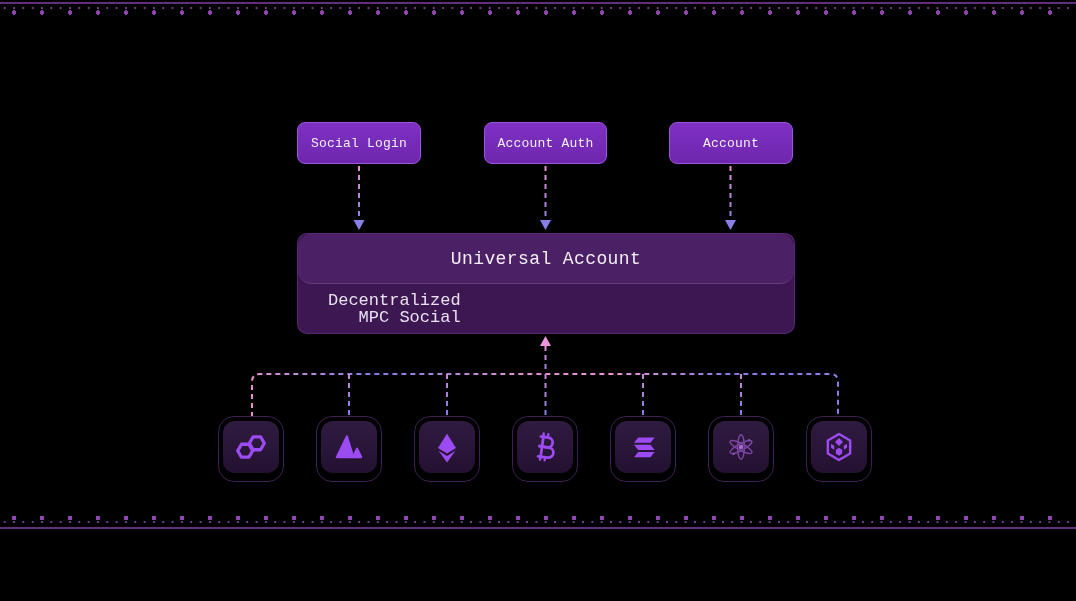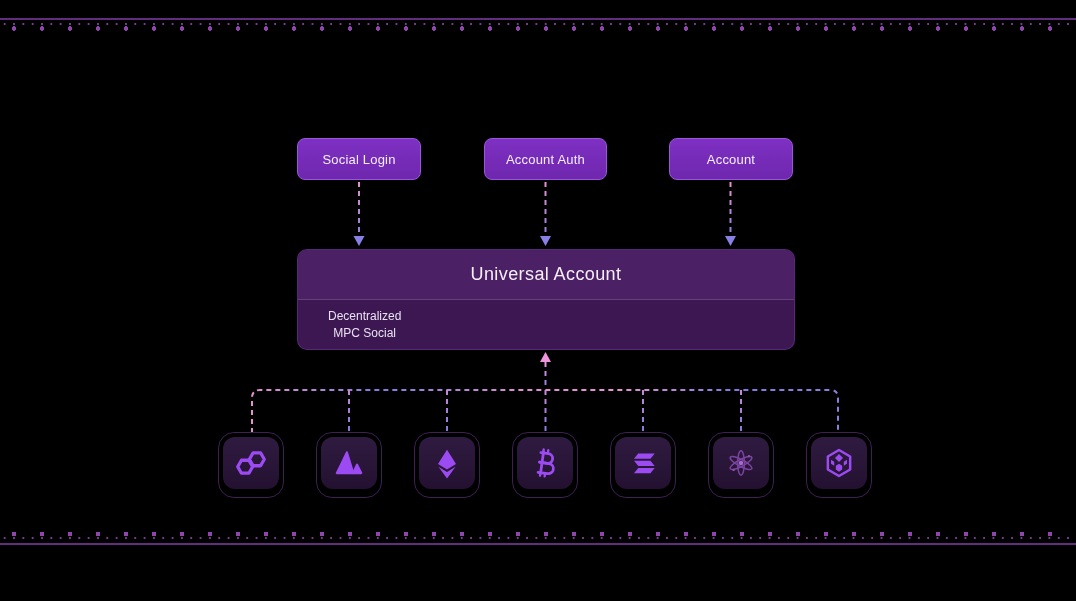--- a/index.html
+++ b/index.html
@@ -1,20 +1,20 @@
 <!DOCTYPE html>
 <html><head>
 <meta charset="utf-8">
 <style>
   * { margin:0; padding:0; box-sizing:border-box; }
   html,body { background:#000; }
   body { font-family:"Liberation Sans", sans-serif; }
   #stage {
     position:relative; width:1076px; height:530px;
-    background:#000; overflow:hidden; margin:16px auto;
+    background:#000; overflow:hidden; margin:0 auto;font-family:Liberation Mono, monospace;
   }
 
   
   .deco {
     position:absolute; left:0; width:1076px; height:18px;
     background-repeat:repeat-x;
   }
   .deco-top {
     top:0;
     background-image:
@@ -56,27 +56,28 @@
   
   .ua-box {
     position:absolute; left:297px; top:233px; width:498px; height:101px;
     background:#3D1751; border:1px solid rgba(154,85,221,.28);
     border-radius:10px; overflow:hidden;
   }
   .ua-header {
     height:50px; background:#4C2065;
     display:flex; align-items:center; justify-content:center;
     border-bottom:1px solid rgba(255,255,255,.14);
+    border-radius:14px;
   }
   .ua-title { color:#F4EFF8; font-size:18px; font-weight:500; letter-spacing:.4px; }
   .ua-features {
     height:50px; display:flex; justify-content:space-between;
     padding:8px 30px 0 30px;
   }
-  .feature { text-align:center; color:#E9E2F2; font-size:12px; line-height:17px; }
+  .feature { text-align:right; color:#E9E2F2; font-size:17px; line-height:17px; }
 
   
   .tile {
     position:absolute; top:416px; width:66px; height:66px;
     border:1px solid #3E2052; border-radius:16px;
   }
   .tile-inner {
     position:absolute; left:4px; right:4px; top:4px; height:52px;
     border-radius:12px;
     background:linear-gradient(180deg,#2F1B40,#241131);

